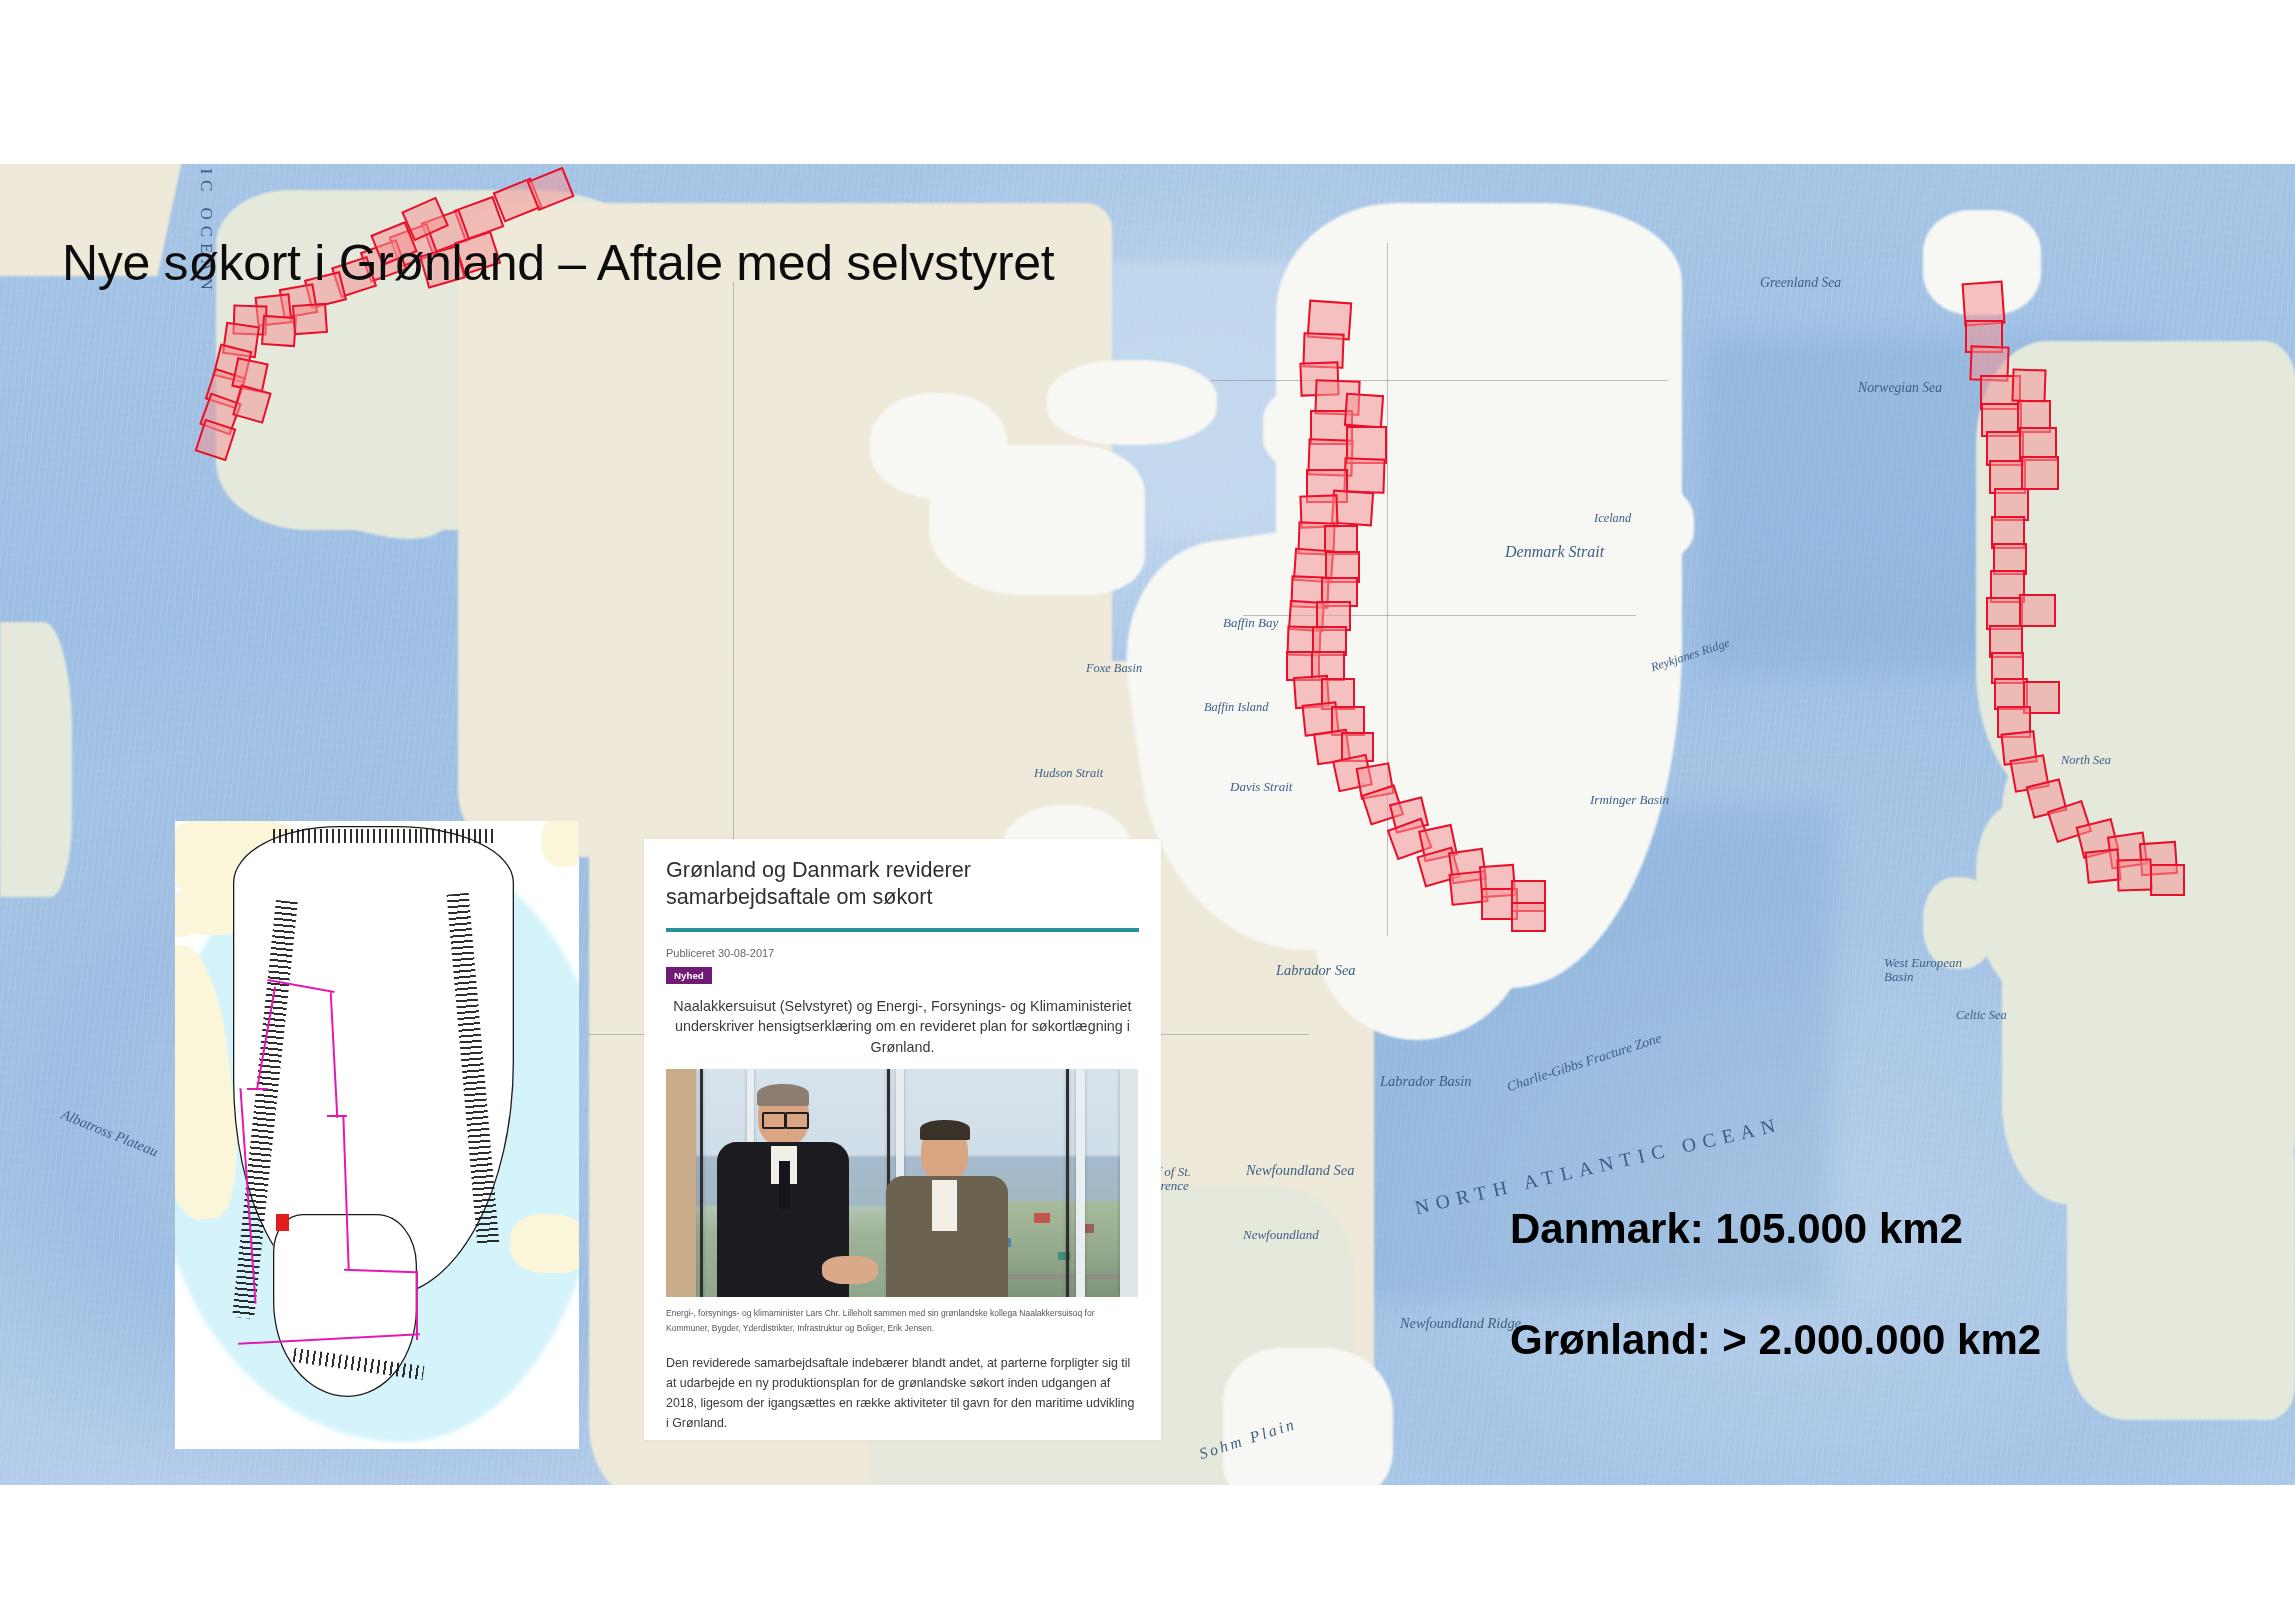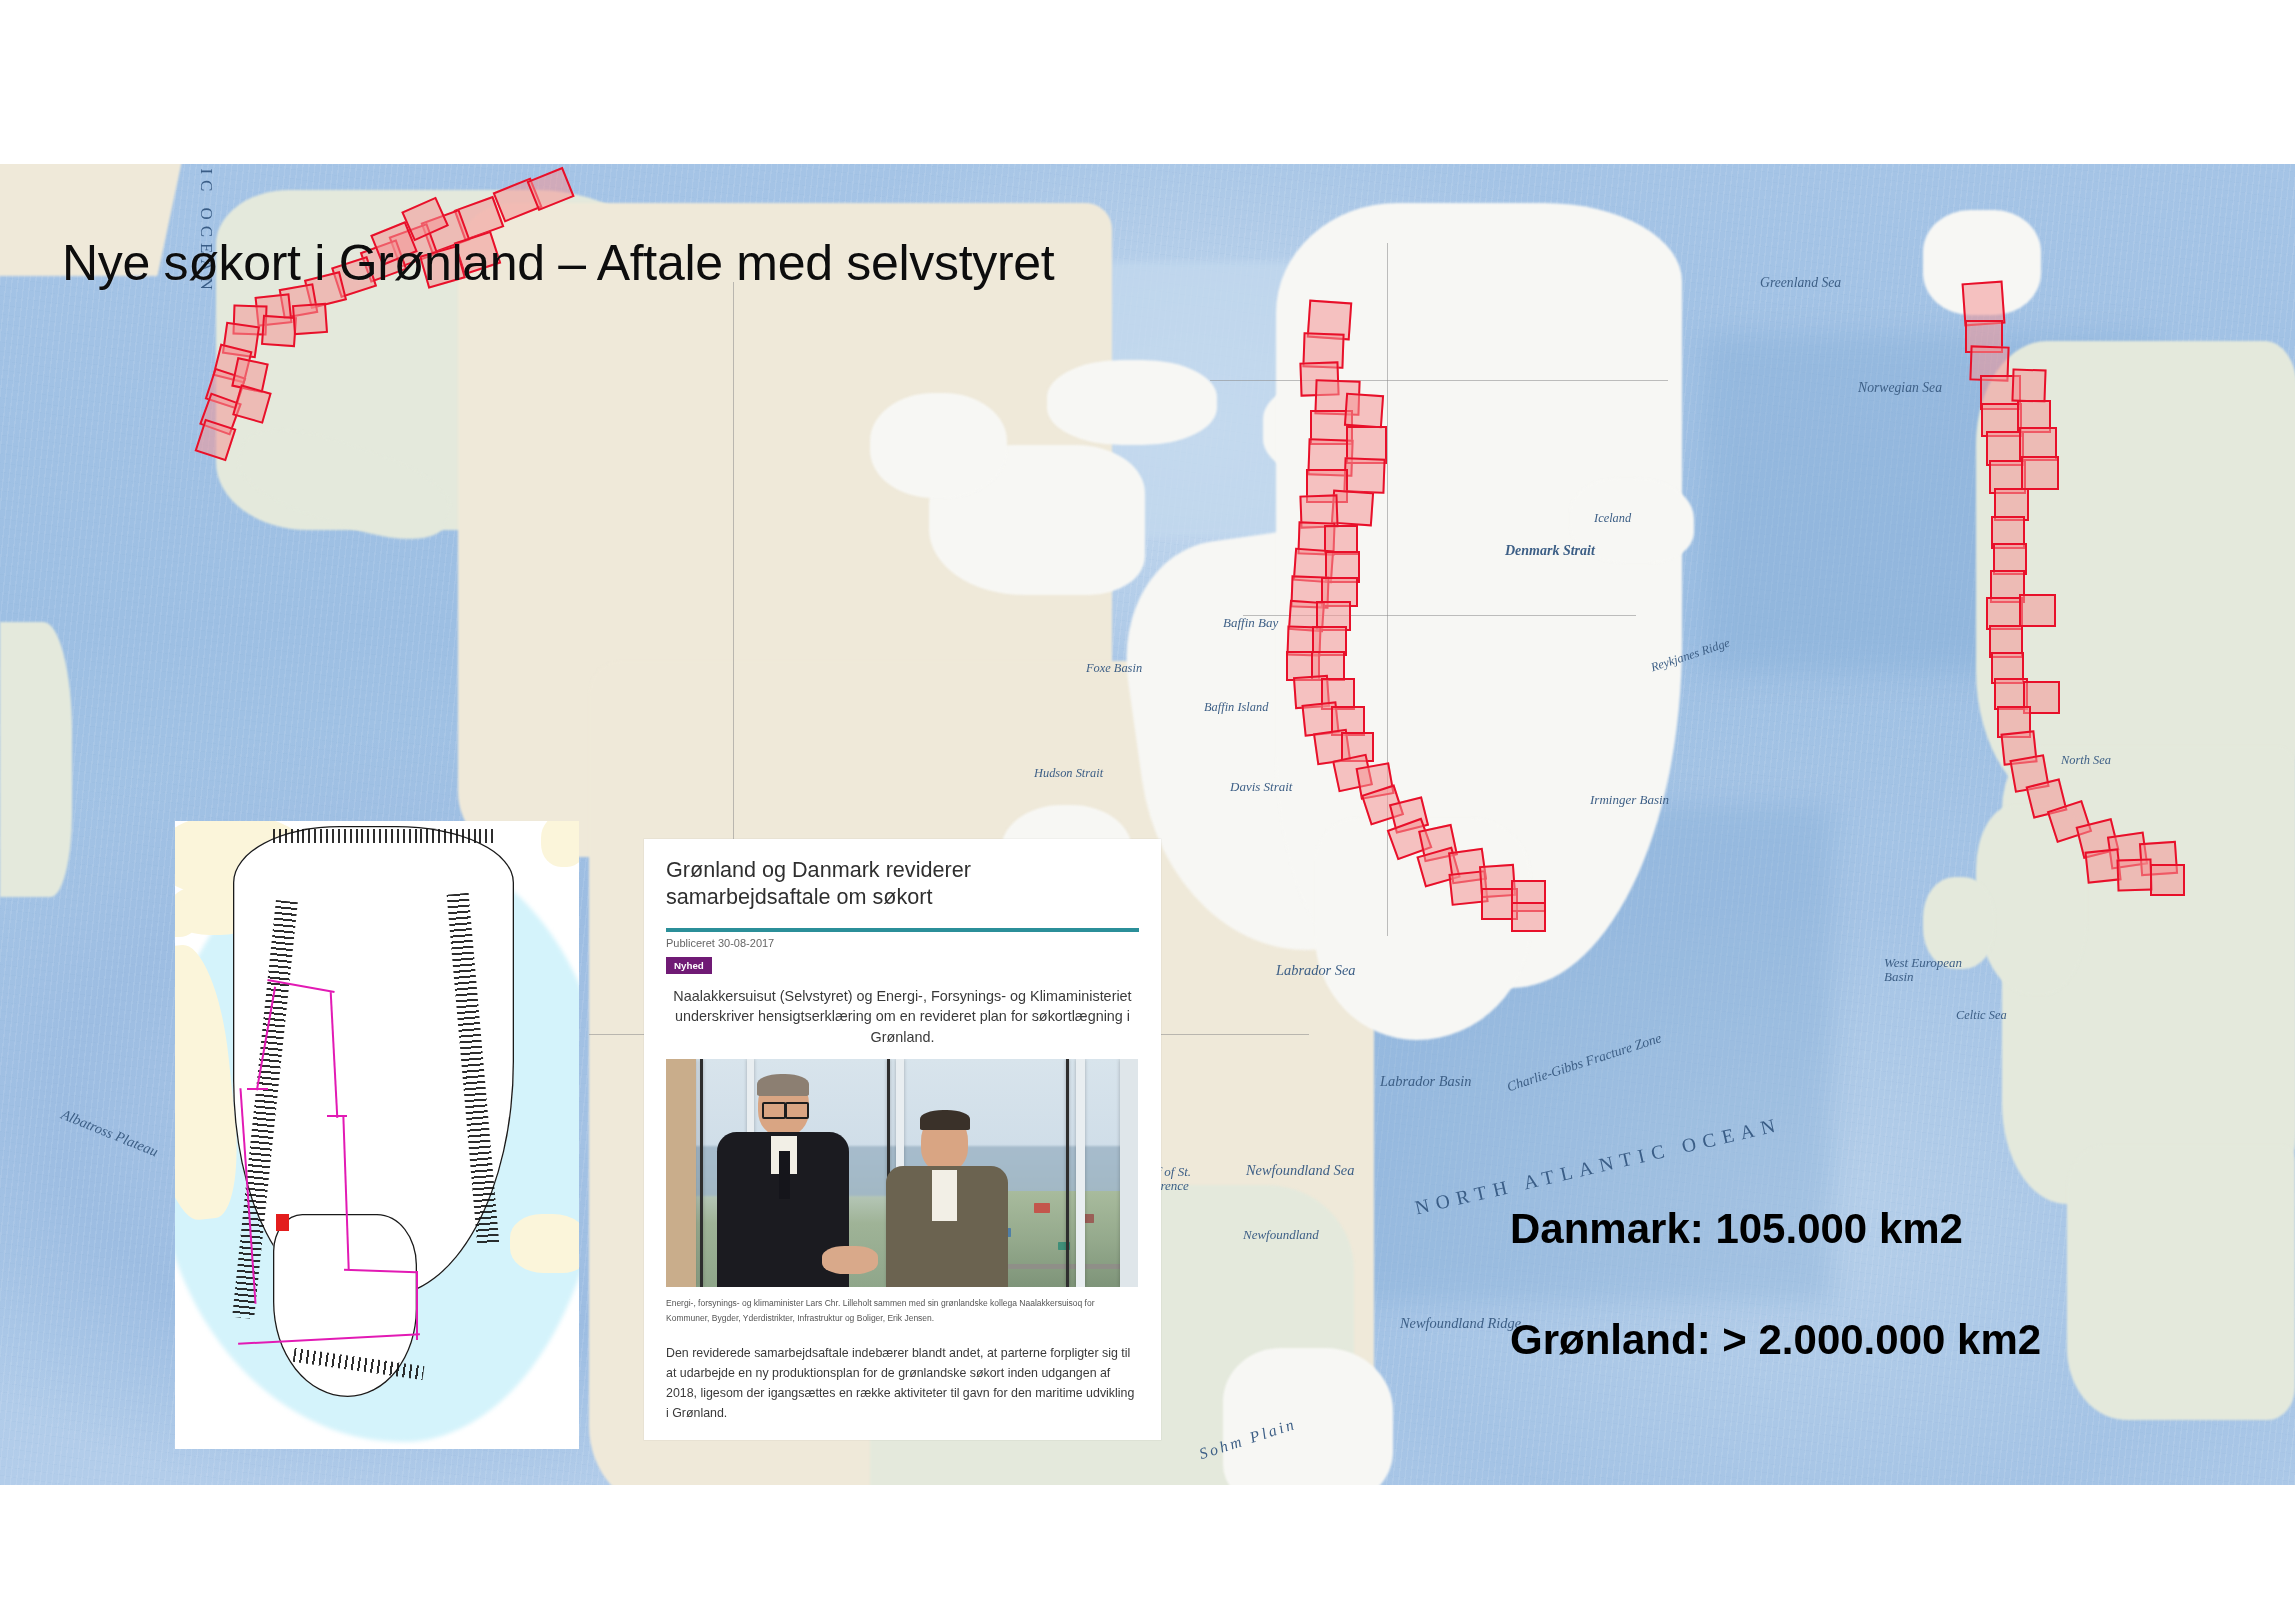--- a/index.html
+++ b/index.html
@@ -64,21 +64,21 @@
   .poly-line{position:absolute;border:2.6px solid #e21ab4;}
   .redmark{position:absolute;background:#e31d1d;}
 
   
   #card{position:absolute;left:644px;top:839px;width:517px;height:601px;background:#ffffff;
         box-shadow:0 0 0 0.7px rgba(0,0,0,.04);overflow:hidden;}
   .card-pad{padding:17px 22px 0 22px;}
   #card-title{font-size:21.6px;line-height:1.27;color:#2f2f2f;font-weight:400;
               font-family:"Liberation Sans",sans-serif;}
   #card-rule{margin:17px 0 0 0;height:4.6px;background:#2b8f99;width:100%;}
-  #card-date{margin-top:5px;font-size:11px;color:#666;}
+  #card-date{margin-top:15px;font-size:11px;color:#666;}
   #card-badge{display:inline-block;margin-top:7.2px;background:#701a75;color:#fff;
               font-size:9.8px;font-weight:bold;padding:3.3px 7.9px;}
   #card-lead{margin-top:11.8px;font-size:14.4px;line-height:1.42;color:#3a3a3a;text-align:center;}
 
   
   #photo{position:relative;margin:11.8px 0 0 0;width:472px;height:228px;overflow:hidden;background:#d8d8d2;}
   .ph-bg{position:absolute;inset:0;
      background:linear-gradient(180deg,#d8e4ec 0%, #cfdde8 42%, #b8c9bb 58%, #9fb397 72%, #8fa68a 100%);}
   .ph-sea{position:absolute;left:0;top:38%;width:100%;height:22%;background:#9fb6c7;opacity:.85;filter:blur(1.3px);}
   .ph-town{position:absolute;left:55%;top:58%;width:45%;height:42%;
@@ -256,21 +256,21 @@
     <div class="glabel" style="left:1276px;top:798px;font-size:14.4px;">Labrador Sea</div>
     <div class="glabel" style="left:1246px;top:998px;font-size:14.4px;">Newfoundland Sea</div>
     <div class="glabel" style="left:1400px;top:1151px;font-size:14.4px;">Newfoundland Ridge</div>
     <div class="glabel" style="left:1243px;top:1063px;font-size:13px;">Newfoundland</div>
     <div class="glabel" style="left:1138px;top:1001px;font-size:13px;width:72px;white-space:normal;line-height:1.1;">Gulf of St. Lawrence</div>
     <div class="glabel rotn35" style="left:1505px;top:916px;font-size:13.7px;">Charlie-Gibbs Fracture Zone</div>
     <div class="glabel rot25" style="left:65px;top:942px;font-size:14.4px;">Albatross Plateau</div>
     <div class="glabel rotn35" style="left:1197px;top:1282px;font-size:15.7px;letter-spacing:.18em;">Sohm Plain</div>
     <div class="glabel" style="left:1223px;top:451px;font-size:13px;">Baffin Bay</div>
     <div class="glabel" style="left:1230px;top:615px;font-size:13px;">Davis Strait</div>
-    <div class="glabel" style="left:1505px;top:379px;font-size:14px;font-weight:bold;">Denmark Strait</div>
+    <div class="glabel" style="left:1505px;top:379px;font-size:16px;">Denmark Strait</div>
     <div class="glabel" style="left:1858px;top:216px;font-size:13.7px;">Norwegian Sea</div>
     <div class="glabel" style="left:1760px;top:111px;font-size:13.7px;">Greenland Sea</div>
     <div class="glabel" style="left:1594px;top:347px;font-size:12.4px;">Iceland</div>
     <div class="glabel rotn35" style="left:1649px;top:497px;font-size:12.4px;">Reykjanes Ridge</div>
     <div class="glabel" style="left:1884px;top:792px;font-size:13px;width:79px;white-space:normal;line-height:1.1;">West European Basin</div>
     <div class="glabel" style="left:1590px;top:628px;font-size:13px;">Irminger Basin</div>
     <div class="glabel" style="left:1034px;top:602px;font-size:12.4px;font-style:italic;">Hudson Strait</div>
     <div class="glabel" style="left:1086px;top:497px;font-size:12.4px;">Foxe Basin</div>
     <div class="glabel" style="left:1204px;top:536px;font-size:12.4px;">Baffin Island</div>
     <div class="glabel" style="left:1956px;top:844px;font-size:12.4px;">Celtic Sea</div>

